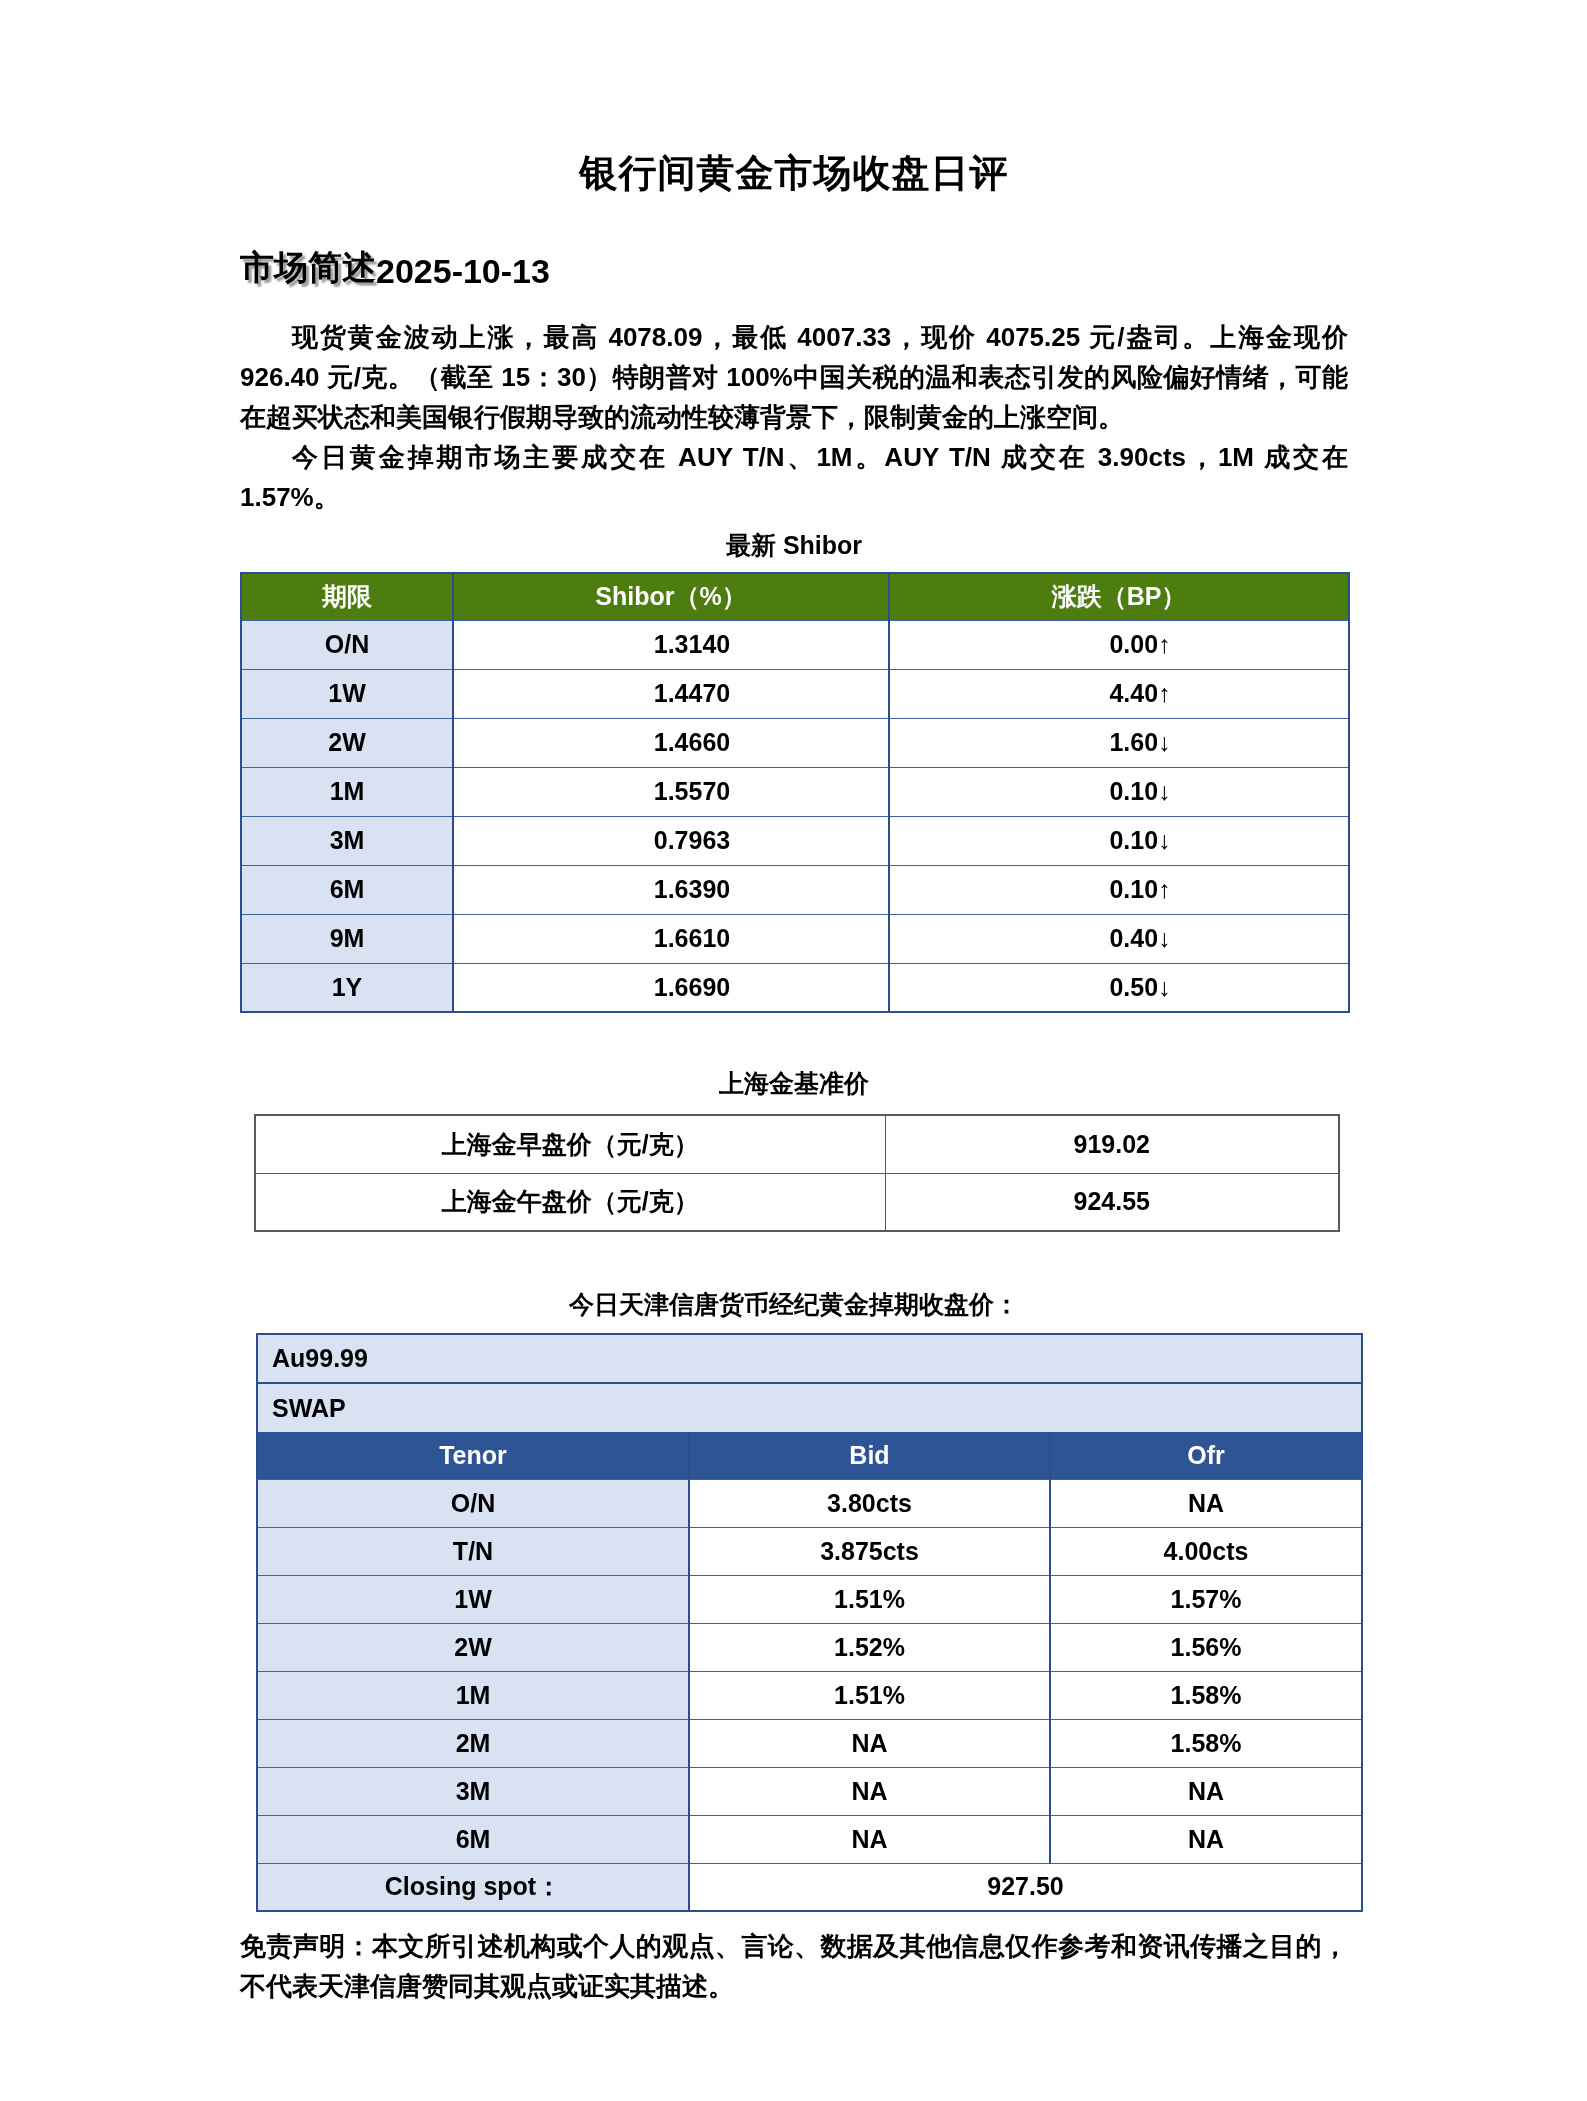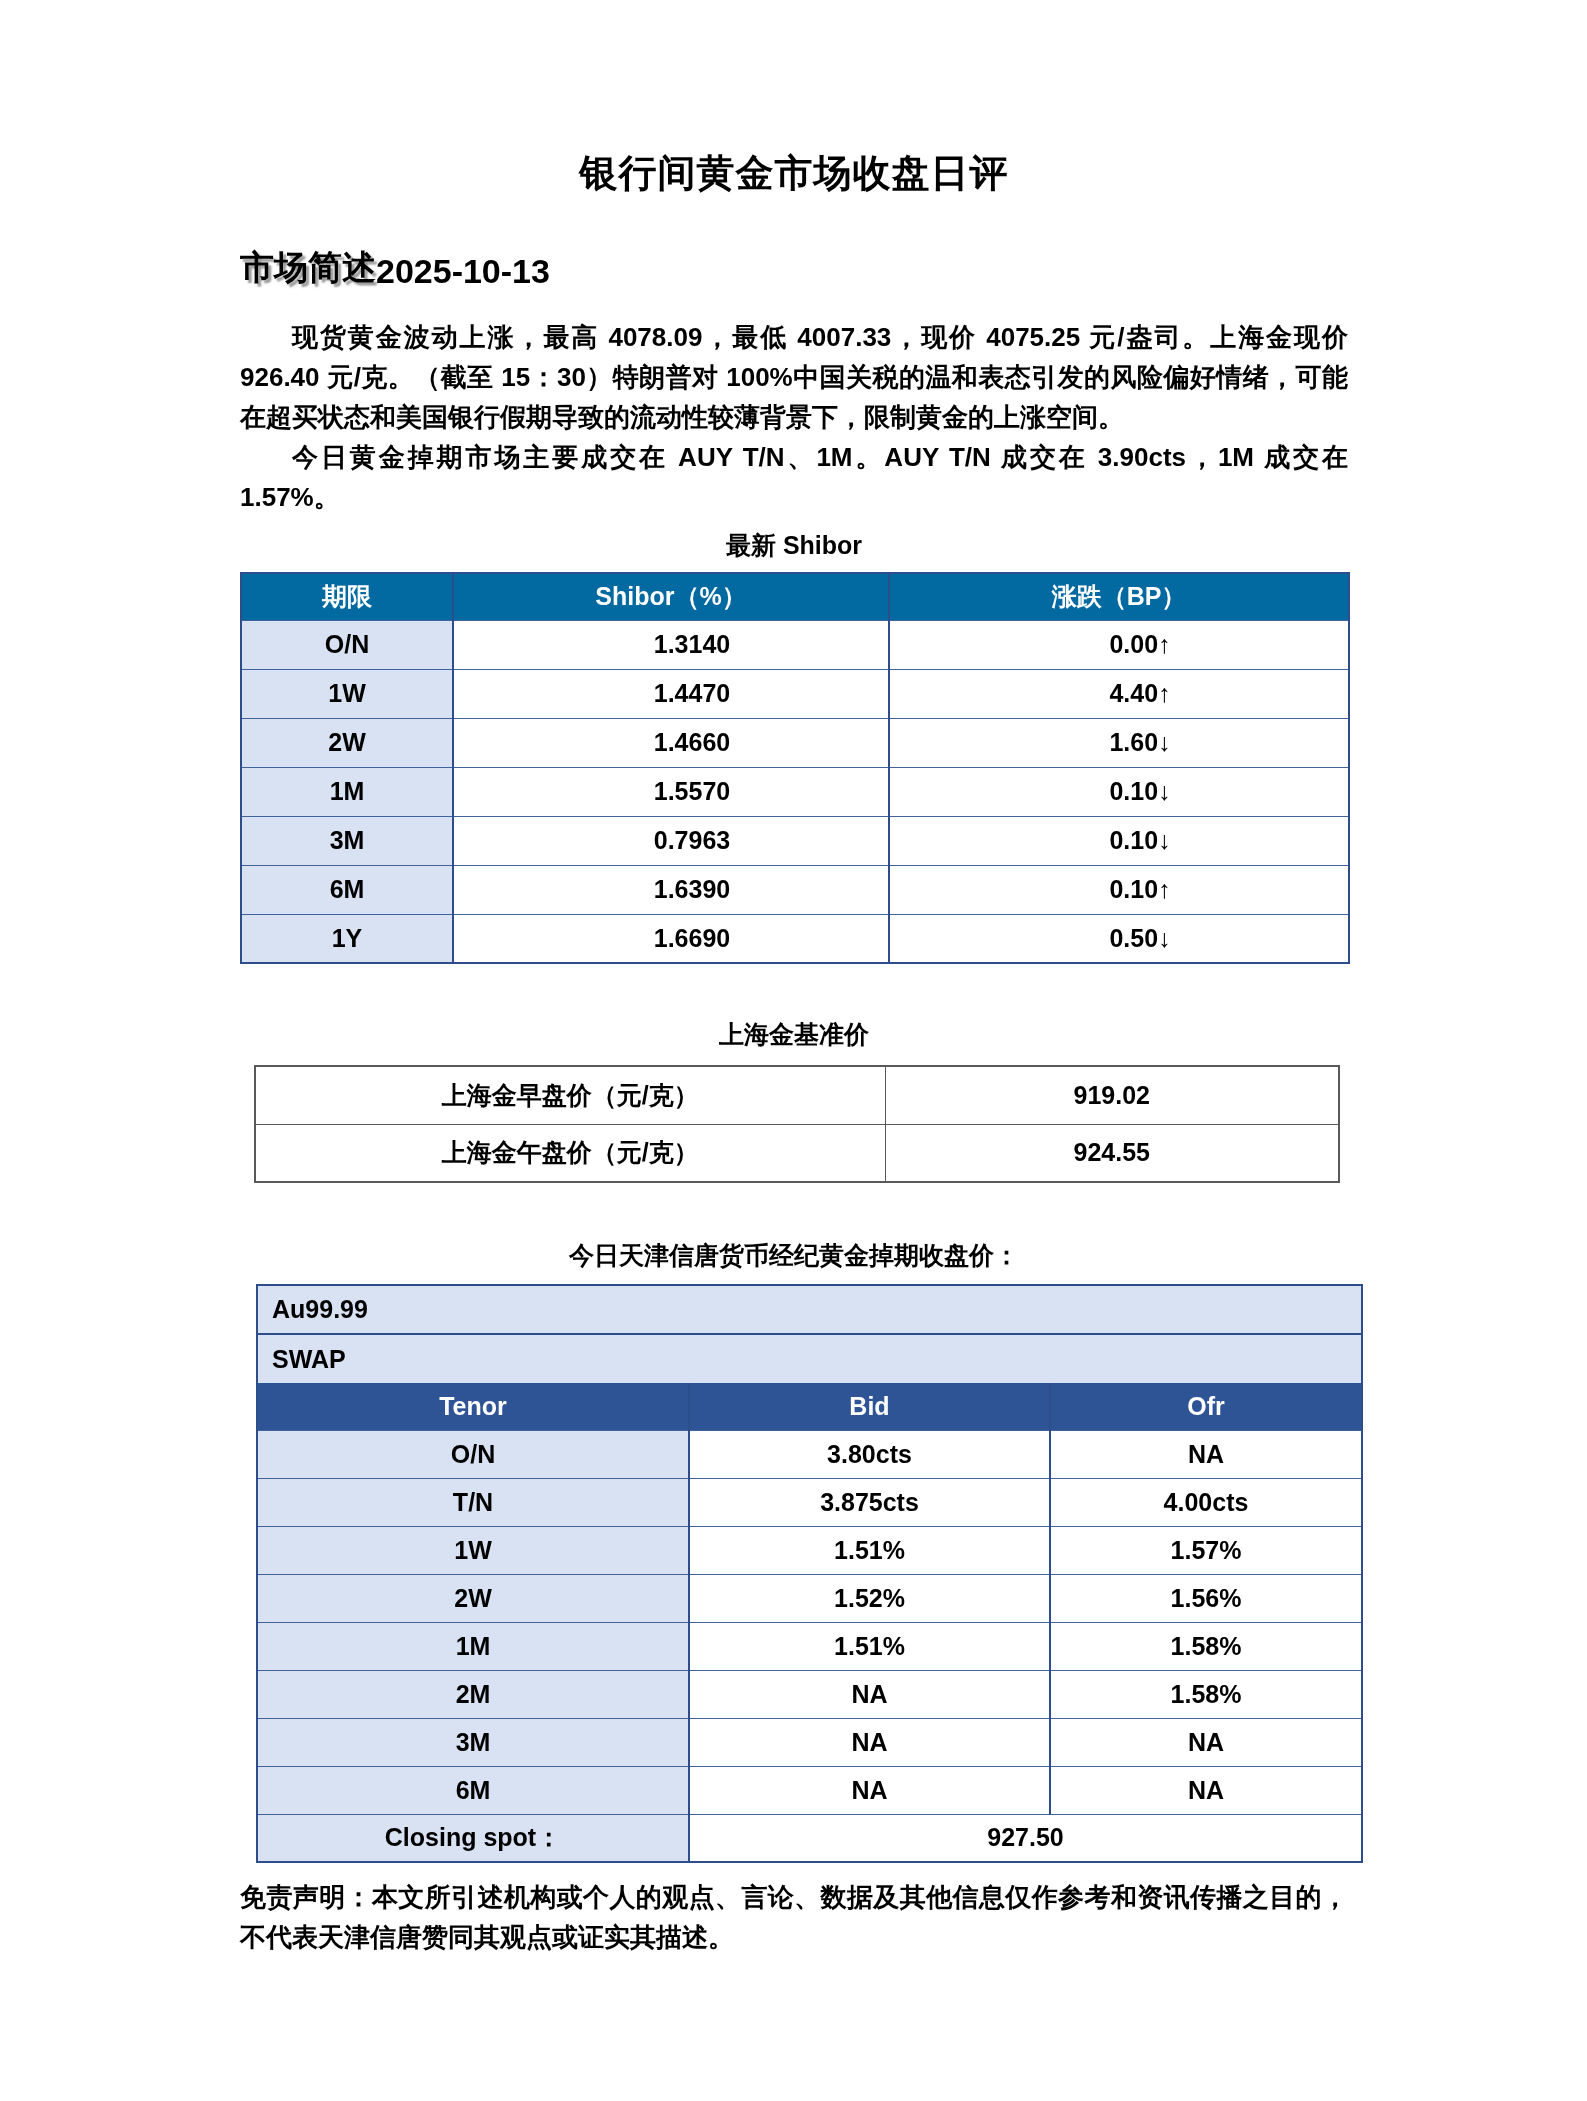--- a/index.html
+++ b/index.html
@@ -55,21 +55,21 @@
     font-weight: bold;
   }
   td, th { text-align: center; vertical-align: middle; overflow: hidden; }
 
   
   .shibor-table {
     width: 1108px;
     border: 2px solid #2E4D8C;
   }
   .shibor-table th {
-    background: #0369a1;
+    background: #4d7c0f;
     color: #ffffff;
     height: 47px;
     border-left: 2px solid #2E4D8C;
     font-weight: bold;
   }
   .shibor-table td {
     height: 49px;
     border-left: 2px solid #2E4D8C;
     border-top: 1px solid #41639C;
   }
@@ -175,20 +175,25 @@
       <td class="c-tenor">3M</td>
       <td class="c-rate">0.7963</td>
       <td class="c-chg">0.10↓</td>
     </tr>
     <tr>
       <td class="c-tenor">6M</td>
       <td class="c-rate">1.6390</td>
       <td class="c-chg">0.10↑</td>
     </tr>
     <tr>
+      <td class="c-tenor">9M</td>
+      <td class="c-rate">1.6610</td>
+      <td class="c-chg">0.40↓</td>
+    </tr>
+    <tr>
       <td class="c-tenor">1Y</td>
       <td class="c-rate">1.6690</td>
       <td class="c-chg">0.50↓</td>
     </tr>
   </tbody>
     </table>
 
   <div class="tbl-heading sh-heading">上海金基准价</div>
 
   <table class="shgold-table">

